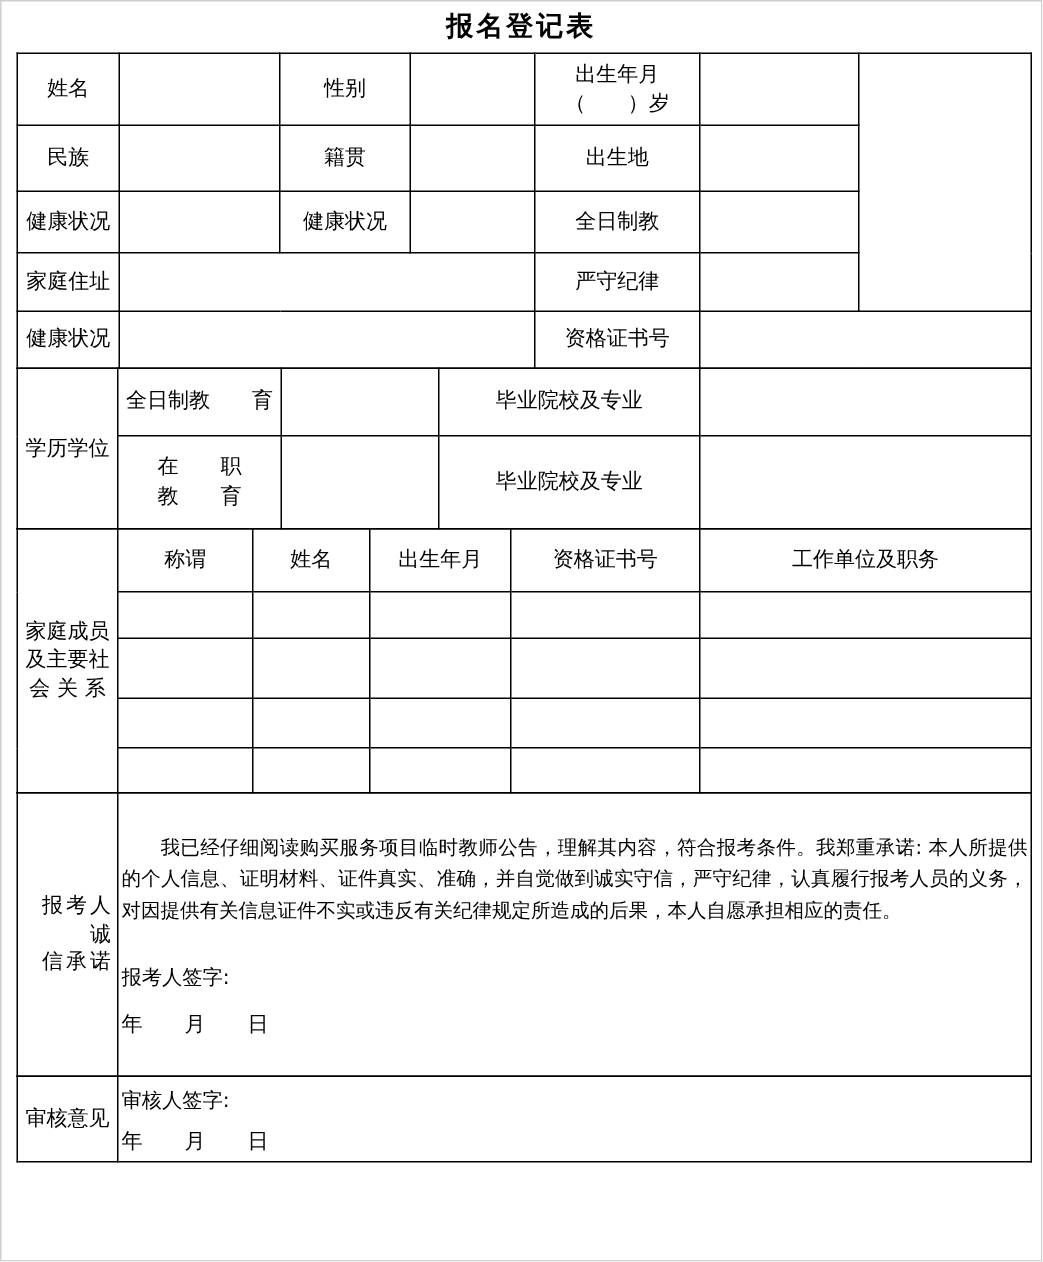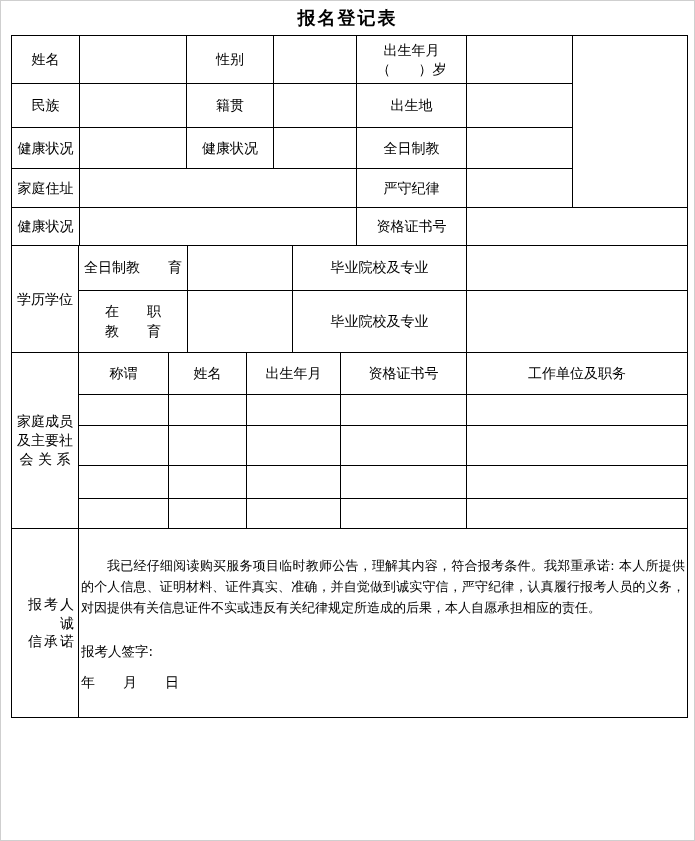--- a/index.html
+++ b/index.html
@@ -170,14 +170,29 @@
 信承诺</td>
       <td class="content">
         <p class="commit-p">我已经仔细阅读购买服务项目临时教师公告，理解其内容，符合报考条件。我郑重承诺: 本人所提供的个人信息、证明材料、证件真实、准确，并自觉做到诚实守信，严守纪律，认真履行报考人员的义务，对因提供有关信息证件不实或违反有关纪律规定所造成的后果，本人自愿承担相应的责任。</p>
         <div class="sig-line">报考人签字:</div>
         <div class="date-line">年　　月　　日</div>
       </td>
     </tr>
   </tbody>
     </table>
 
+  <table class="ft stack">
+    <colgroup>
+        <col style="width:67px">
+        <col style="width:609px">
+      </colgroup>
+    <tbody>
+        <tr style="height:57px">
+      <td class="lbl">审核意见</td>
+      <td class="content">
+        <div class="sig-line" style="margin-top:2px">审核人签字:</div>
+        <div class="date-line" style="margin-top:9px">年　　月　　日</div>
+      </td>
+    </tr>
+  </tbody>
+    </table>
 
 </div>
 
 </body></html>

